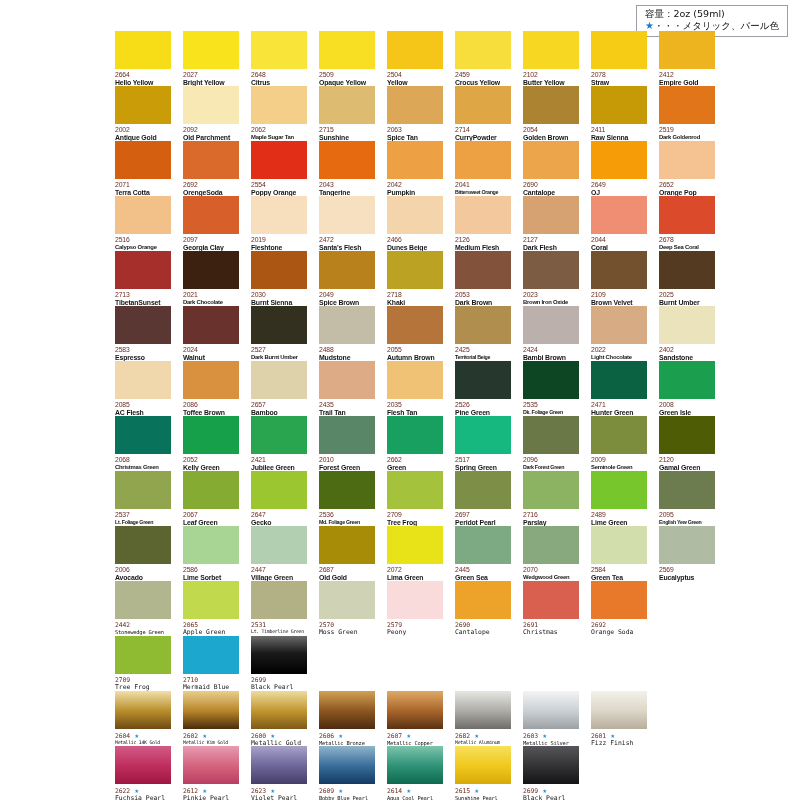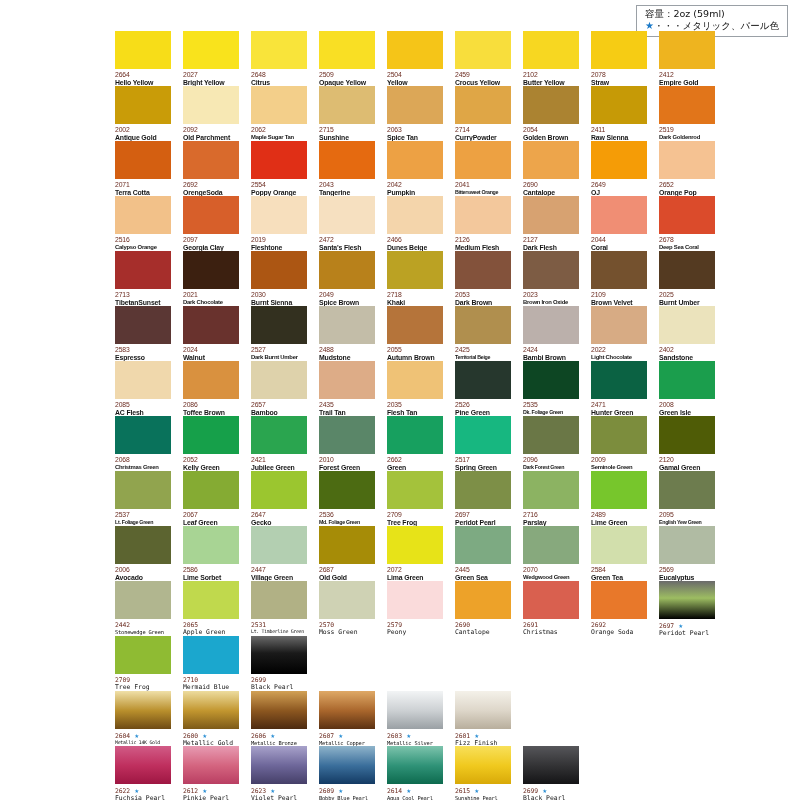--- a/index.html
+++ b/index.html
@@ -598,25 +598,20 @@
         <div class="cell">
           <span class="sw" style="background: rgb(217, 96, 79);"></span>
           <span class="code">2691</span>
           <span class="nm">Christmas</span>
         </div>
         <div class="cell">
           <span class="sw" style="background: rgb(232, 120, 42);"></span>
           <span class="code">2692</span>
           <span class="nm">Orange Soda</span>
         </div>
-        <div class="cell">
-          <span class="sw" style="background: linear-gradient(rgb(106, 106, 106) 0%, rgb(157, 189, 98) 45%, rgb(0, 0, 0) 100%);"></span>
-          <span class="code">2697<span class="star"> ★</span></span>
-          <span class="nm">Peridot Pearl</span>
-        </div>
       </div>
       <div class="row mono">
         <div class="cell">
           <span class="sw" style="background: rgb(143, 187, 51);"></span>
           <span class="code">2709</span>
           <span class="nm">Tree Frog</span>
         </div>
         <div class="cell">
           <span class="sw" style="background: rgb(27, 167, 206);"></span>
           <span class="code">2710</span>
@@ -653,33 +648,43 @@
           <span class="nm"></span>
         </div>
       </div>
       <div class="row mono">
         <div class="cell">
           <span class="sw" style="background: linear-gradient(rgb(240, 224, 168) 0%, rgb(185, 143, 44) 52%, rgb(110, 74, 20) 100%);"></span>
           <span class="code">2604<span class="star"> ★</span></span>
           <span class="nm sq2">Metallic 14K Gold</span>
         </div>
         <div class="cell">
+          <span class="sw" style="background: linear-gradient(rgb(232, 207, 140) 0%, rgb(185, 134, 42) 52%, rgb(74, 44, 12) 100%);"></span>
+          <span class="code">2602<span class="star"> ★</span></span>
+          <span class="nm sq2">Metallic Kim Gold</span>
+        </div>
+        <div class="cell">
           <span class="sw" style="background: linear-gradient(rgb(237, 220, 158) 0%, rgb(194, 150, 47) 52%, rgb(125, 90, 24) 100%);"></span>
           <span class="code">2600<span class="star"> ★</span></span>
           <span class="nm">Metallic Gold</span>
         </div>
         <div class="cell">
           <span class="sw" style="background: linear-gradient(rgb(210, 161, 85) 0%, rgb(140, 87, 32) 52%, rgb(77, 42, 16) 100%);"></span>
           <span class="code">2606<span class="star"> ★</span></span>
           <span class="nm sq">Metallic Bronze</span>
         </div>
         <div class="cell">
           <span class="sw" style="background: linear-gradient(rgb(223, 169, 102) 0%, rgb(169, 102, 44) 52%, rgb(91, 49, 18) 100%);"></span>
           <span class="code">2607<span class="star"> ★</span></span>
           <span class="nm sq">Metallic Copper</span>
+        </div>
+        <div class="cell">
+          <span class="sw" style="background: linear-gradient(rgb(230, 230, 226) 0%, rgb(174, 173, 168) 52%, rgb(110, 109, 105) 100%);"></span>
+          <span class="code">2682<span class="star"> ★</span></span>
+          <span class="nm sq2">Metallic Aluminum</span>
         </div>
         <div class="cell">
           <span class="sw" style="background: linear-gradient(rgb(242, 244, 245) 0%, rgb(204, 208, 211) 52%, rgb(154, 160, 164) 100%);"></span>
           <span class="code">2603<span class="star"> ★</span></span>
           <span class="nm sq">Metallic Silver</span>
         </div>
         <div class="cell">
           <span class="sw" style="background: linear-gradient(rgb(244, 241, 233) 0%, rgb(221, 214, 201) 52%, rgb(184, 174, 156) 100%);"></span>
           <span class="code">2601<span class="star"> ★</span></span>
           <span class="nm">Fizz Finish</span>

